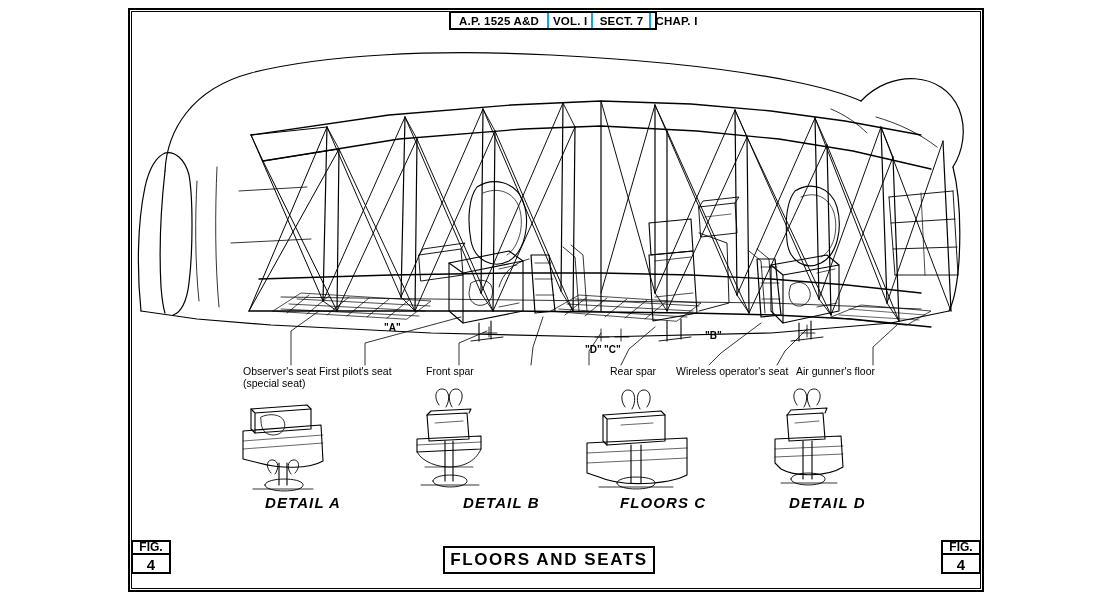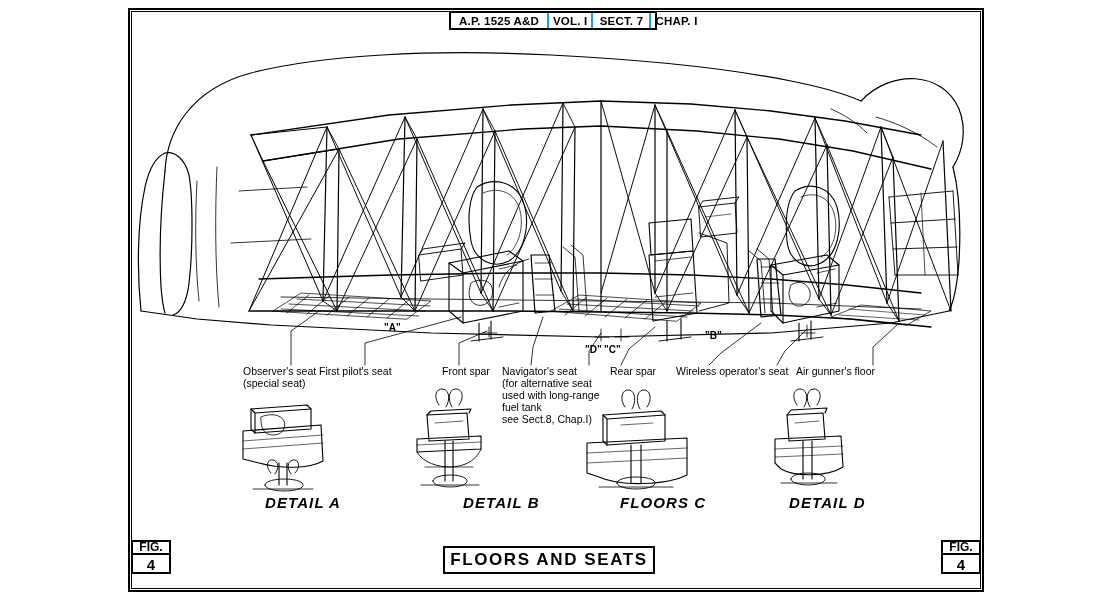--- a/index.html
+++ b/index.html
@@ -366,31 +366,24 @@
 
   <div class="lbl" style="left:207px;top:365px;margin-left:36px;">
     <div>Observer's seat</div>
     <div>(special seat)</div>
   </div>
 
   <div class="lbl" style="left:319px;top:365px;">
     <div>First pilot's seat</div>
   </div>
 
-  <div class="lbl" style="left:442px;top:365px;">
+  <div class="lbl" style="left:426px;top:365px;">
     <div>Front spar</div>
   </div>
 
-  <div class="lbl" style="left:502px;top:365px;">
-    <div>Navigator's seat</div>
-    <div>(for alternative seat</div>
-    <div>used with long-range</div>
-    <div>fuel tank</div>
-    <div>see Sect.8, Chap.I)</div>
-  </div>
 
   <div class="lbl" style="left:610px;top:365px;">
     <div>Rear spar</div>
   </div>
 
   <div class="lbl" style="left:676px;top:365px;">
     <div>Wireless operator's seat</div>
   </div>
 
   <div class="lbl" style="left:796px;top:365px;">

